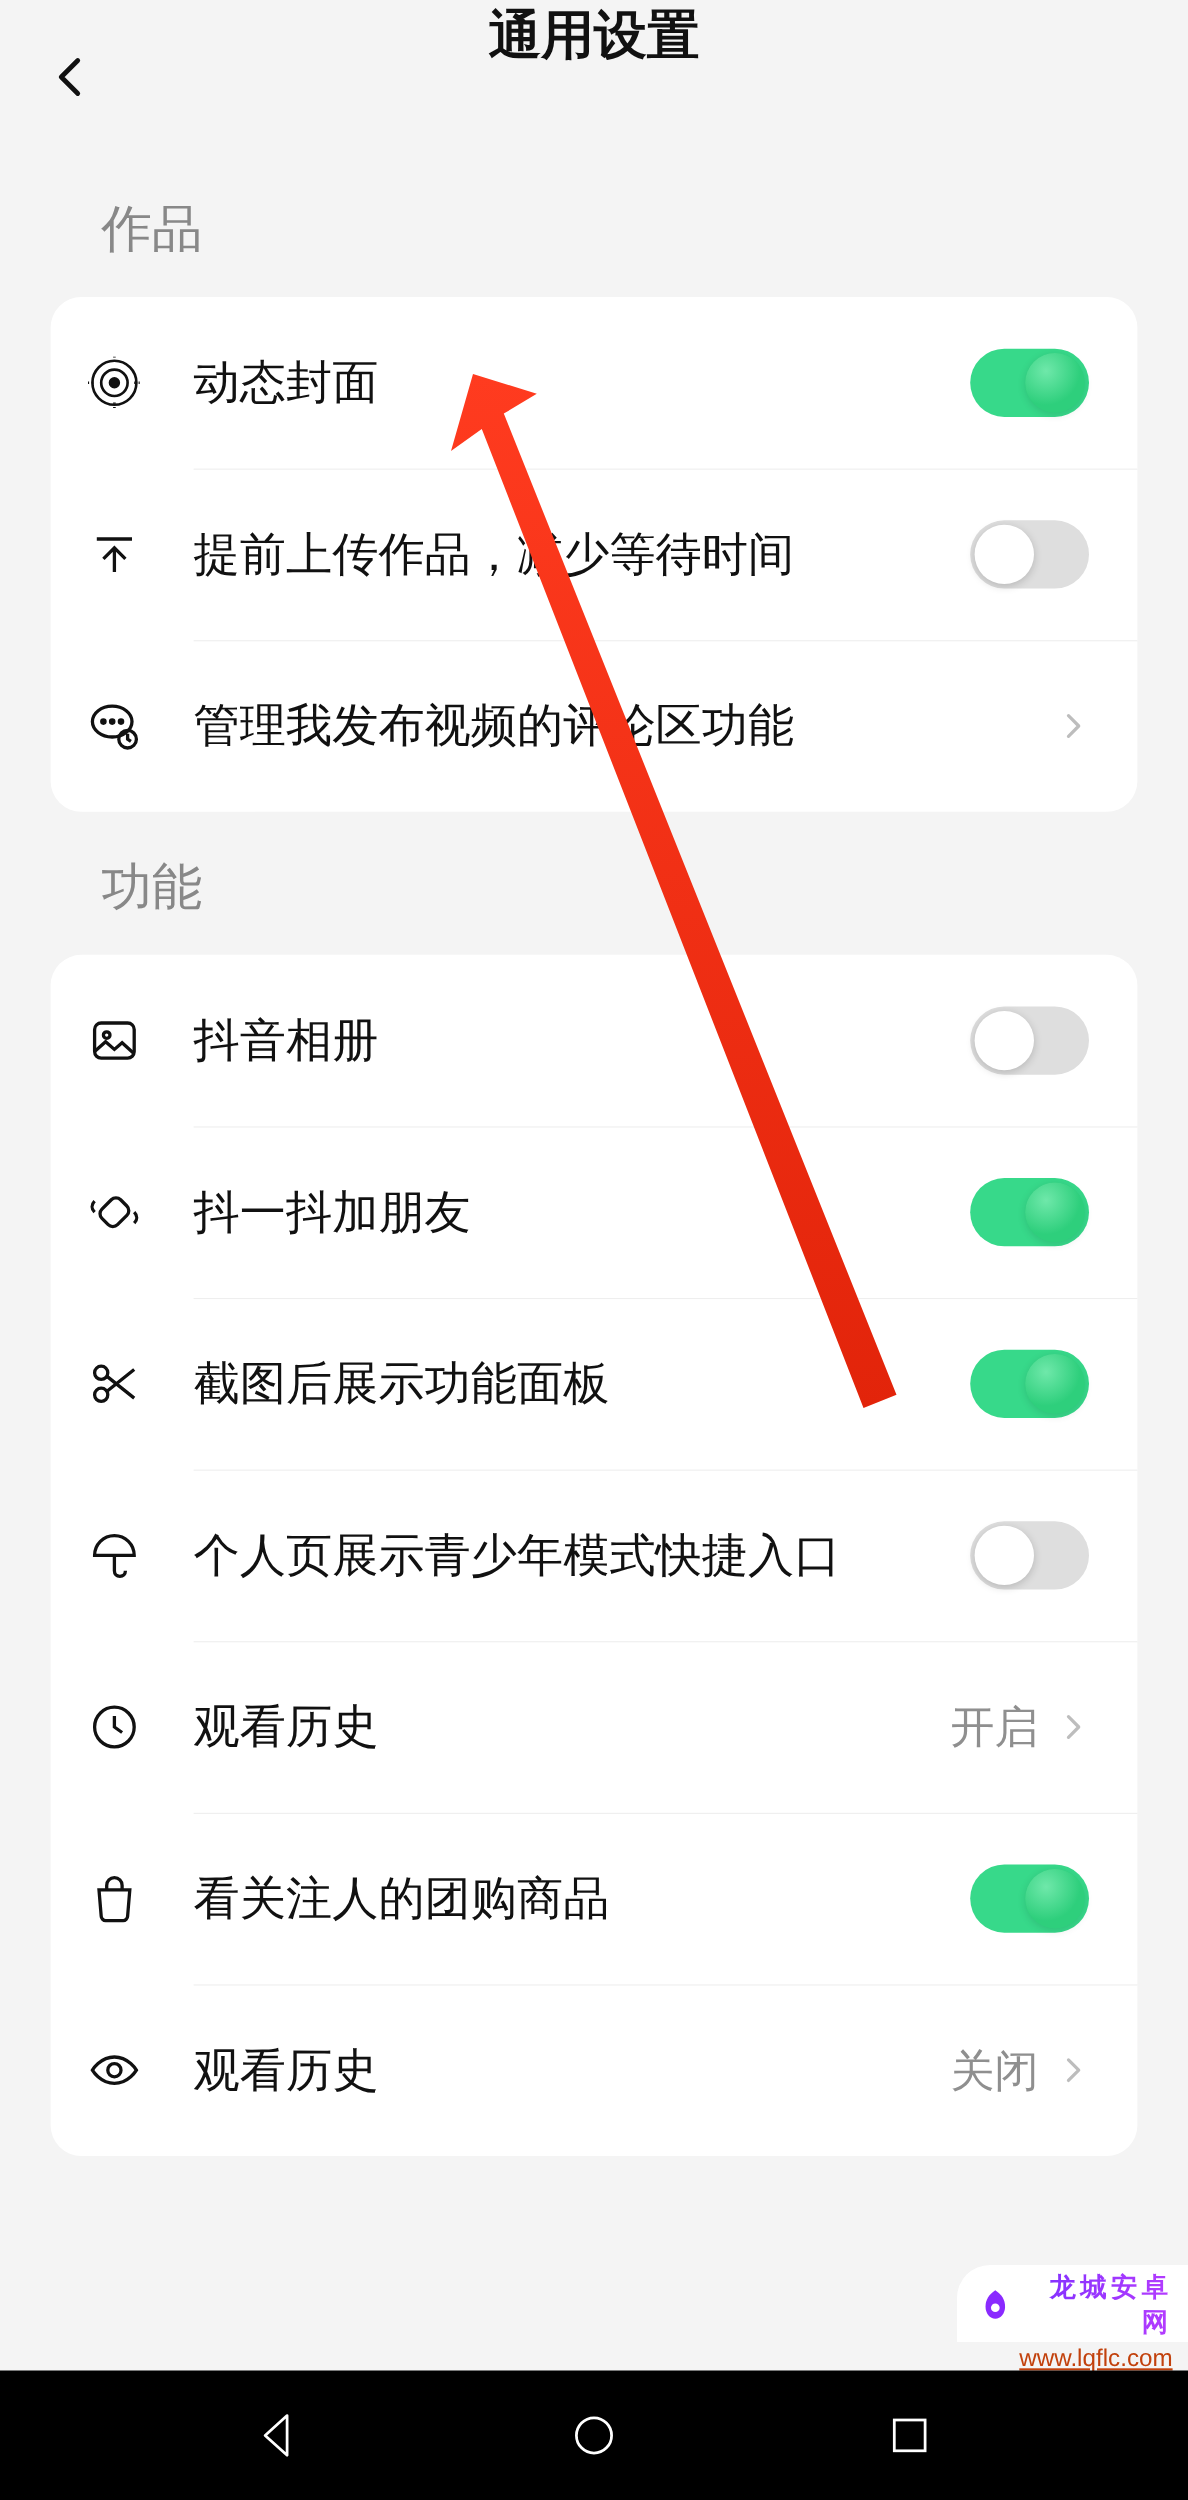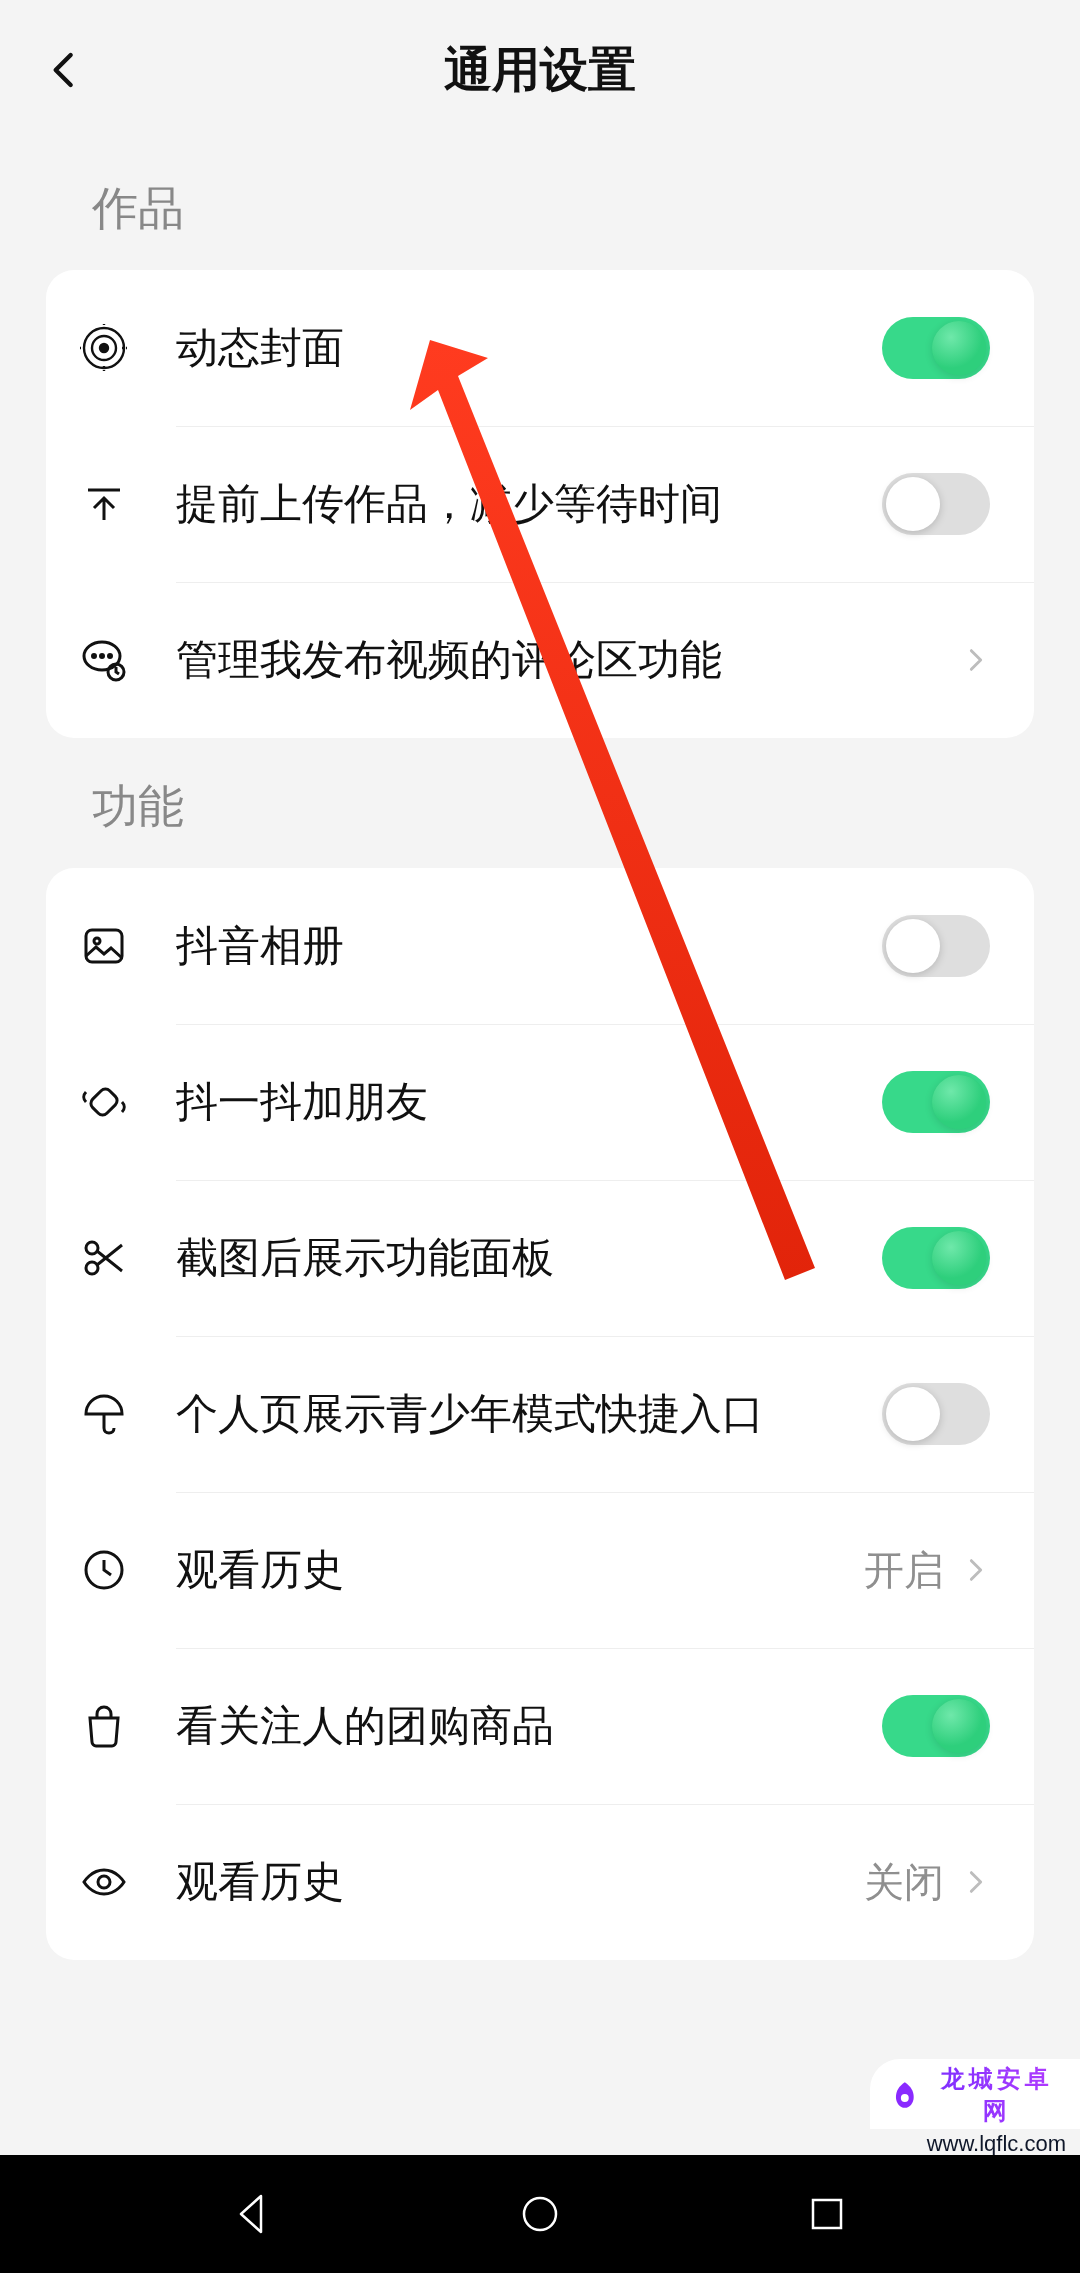--- a/index.html
+++ b/index.html
@@ -11,21 +11,20 @@
       font-family:-apple-system,BlinkMacSystemFont,"PingFang SC","Hiragino Sans GB","Microsoft YaHei",sans-serif;
       color:#111;
       position:relative;
       overflow:hidden;
     }
 
     
     .header {
       height:140px;
       display:flex;
-      align-items:center;
       position:relative;
       background:#f4f4f4;
     }
     .back-btn {
       position:absolute;
       left:34px;
       top:50%;
       transform:translateY(-50%);
       display:flex;
       align-items:center;
@@ -168,26 +167,26 @@
       display:inline-flex;
       align-items:center;
       gap:8px;
     }
     .watermark-top .wm-icon { width:30px; height:30px; }
     .wm-text2 {
       background:linear-gradient(90deg,#7c2fff,#b53cff);
       -webkit-background-clip:text;
       background-clip:text;
       color:transparent;
-      text-align:center;
     }
     .watermark-url {
       font-size:22px;
-      color:#0f172a;
+      color:#c2410c;
       padding:2px 14px 0 0;
+      text-decoration:underline;
     }
   </style>
 </head>
 <body>
 
 <div class="header">
   <div class="back-btn">
     <svg viewBox="0 0 24 24" fill="none">
       <path d="M16 3 L7 12 L16 21" stroke="#111" stroke-width="2.6" stroke-linecap="round" stroke-linejoin="round"></path>
     </svg>

